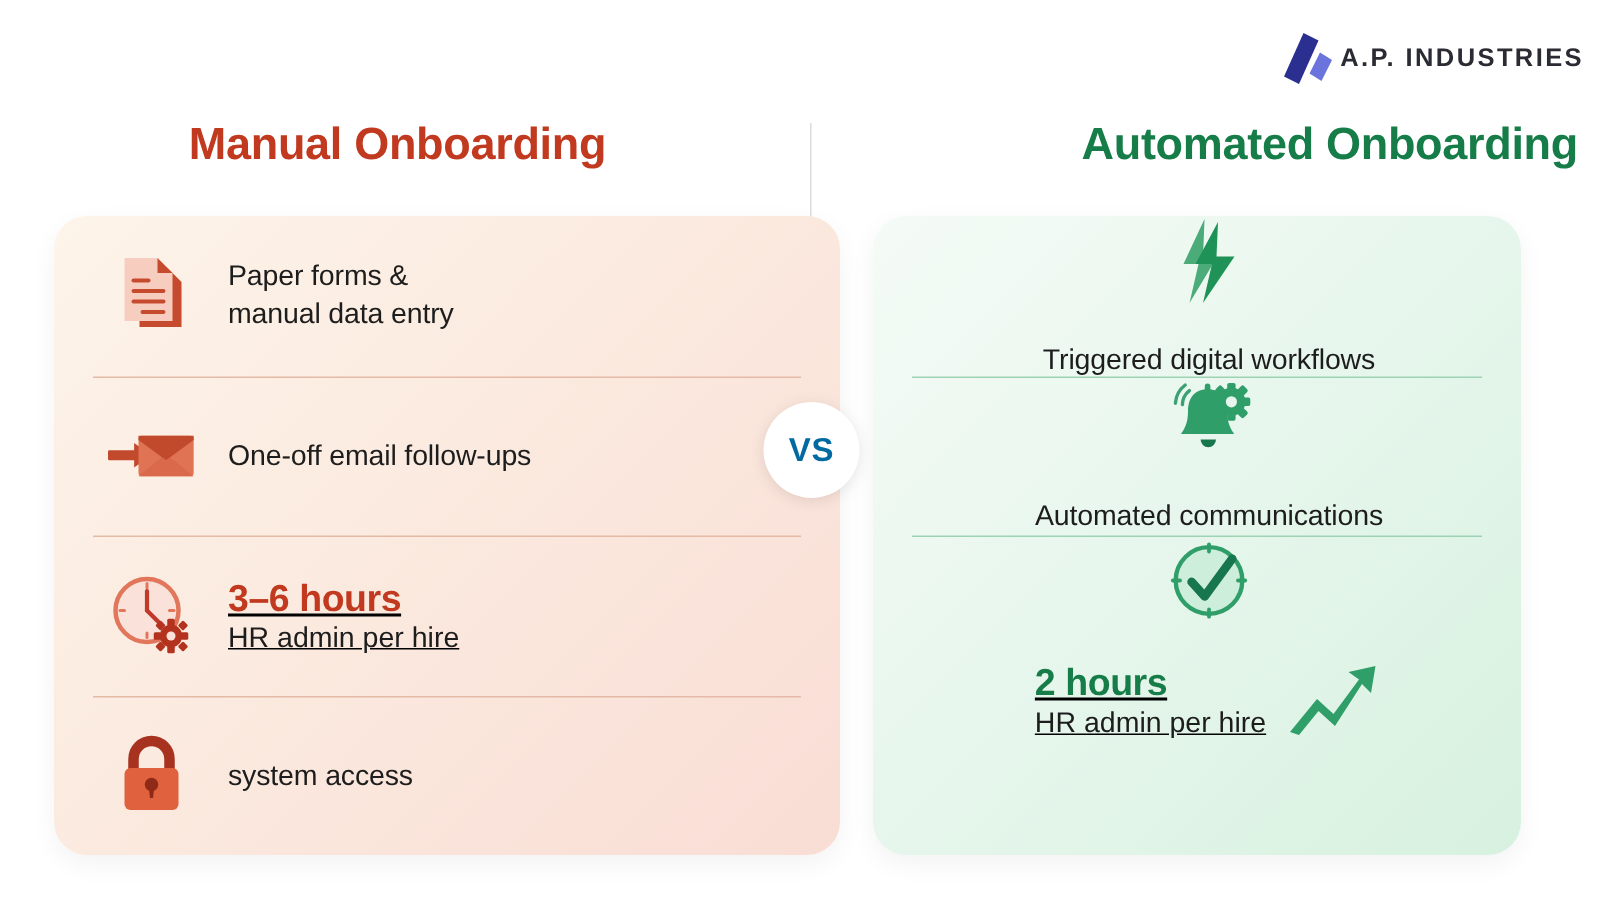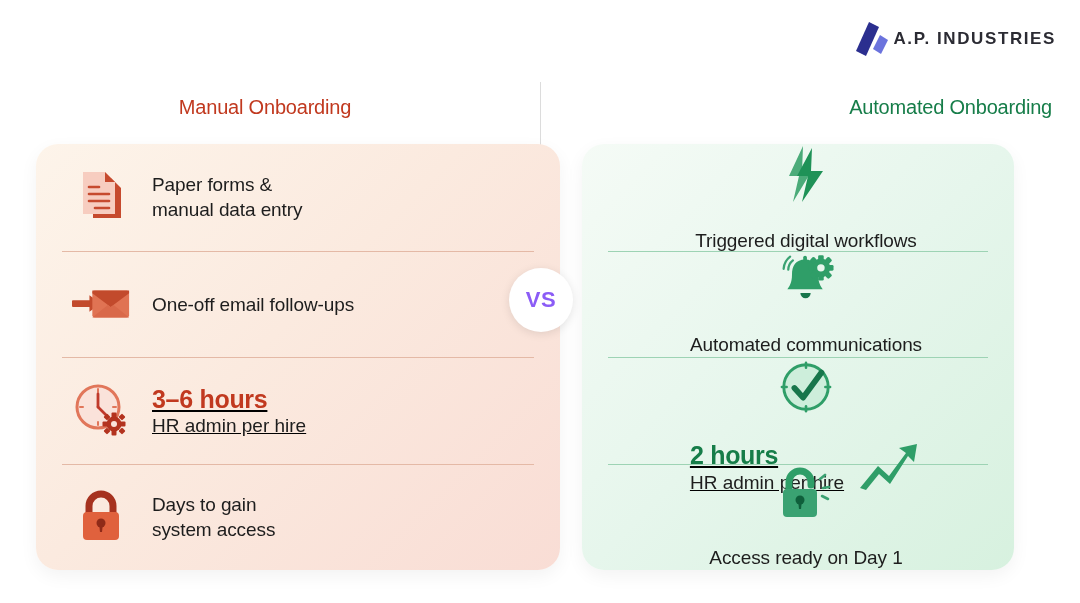--- a/index.html
+++ b/index.html
@@ -29,23 +29,23 @@
     font-size: 17px;
     font-weight: bold;
     letter-spacing: 1.6px;
     color: #2b2b33;
     white-space: nowrap;
   }
 
   
   .heading {
     position: absolute;
-    top: 96px;
-    font-size: 20px;
-    font-weight: normal;
+    top: 80px;
+    font-size: 30px;
+    font-weight: bold;
     letter-spacing: -0.2px;
     white-space: nowrap;
   }
   .heading-left  { left: 0;   width: 530px; text-align: center; color: #c1391f; }
   .heading-right { left: 552px; width: 500px; text-align: right; color: #167d49; }
 
   
   .center-divider {
     position: absolute;
     left: 540px;
@@ -64,21 +64,21 @@
     background: #ffffff;
     box-shadow: 0 2px 10px rgba(0,0,0,0.10);
     display: flex;
     align-items: center;
     justify-content: center;
     z-index: 5;
   }
   .vs-badge span {
     font-size: 22px;
     font-weight: bold;
-    color: #8b5cf6;
+    color: #0369a1;
     letter-spacing: 0.5px;
   }
 
   
   .card {
     position: absolute;
     top: 144px;
     height: 426px;
     border-radius: 22px;
     padding: 0 26px;
@@ -239,21 +239,20 @@
   <div class="row">
     <div class="row-icon">
       <svg width="48" height="56" viewBox="0 0 48 56">
         <path d="M11 24 v-7 a12 12 0 0 1 24 0 v7" fill="none" stroke="#a6321f" stroke-width="7"></path>
         <rect x="5" y="23" width="36" height="28" rx="4" fill="#e0613d"></rect>
         <circle cx="23" cy="34" r="4.5" fill="#8f2a18"></circle>
         <path d="M21 34 h4 l-1 9 h-2 z" fill="#8f2a18"></path>
       </svg>
     </div>
     <div class="row-text">
-      <span class="line">Days to gain</span>
       <span class="line">system access</span>
     </div>
   </div>
 
 </div>
 
 <div class="card card-auto">
 
   <div class="row">
     <div class="row-icon">
@@ -315,32 +314,14 @@
         <div class="stat-label">HR admin per hire</div>
       </div>
       <span class="trend-icon">
         <svg width="62" height="52" viewBox="0 0 62 52">
           <path d="M2 48 L20 26 L31 36 L48 13 L41 8 L59 4 L56 22 L50 16 L32 44 L21 34 L8 50 Z" fill="#2f9e68"></path>
         </svg>
       </span>
     </div>
   </div>
 
-  <div class="row">
-    <div class="row-icon">
-      <svg width="54" height="56" viewBox="0 0 54 56">
-        <path d="M10 25 v-8 a11 11 0 0 1 22 0 v3" fill="none" stroke="#2f9e68" stroke-width="7" stroke-linecap="round"></path>
-        <rect x="4" y="24" width="34" height="28" rx="4" fill="#3aa272"></rect>
-        <circle cx="21" cy="35" r="4.5" fill="#0f5f3b"></circle>
-        <path d="M19 35 h4 l-1 9 h-2 z" fill="#0f5f3b"></path>
-        <g stroke="#3aa272" stroke-width="2.6" stroke-linecap="round">
-          <line x1="41" y1="14" x2="46" y2="10"></line>
-          <line x1="44" y1="23" x2="50" y2="22"></line>
-          <line x1="43" y1="31" x2="49" y2="34"></line>
-        </g>
-      </svg>
-    </div>
-    <div class="row-text">
-      <span class="line">Access ready on Day 1</span>
-    </div>
-  </div>
 
 </div>
 
 </body></html>

